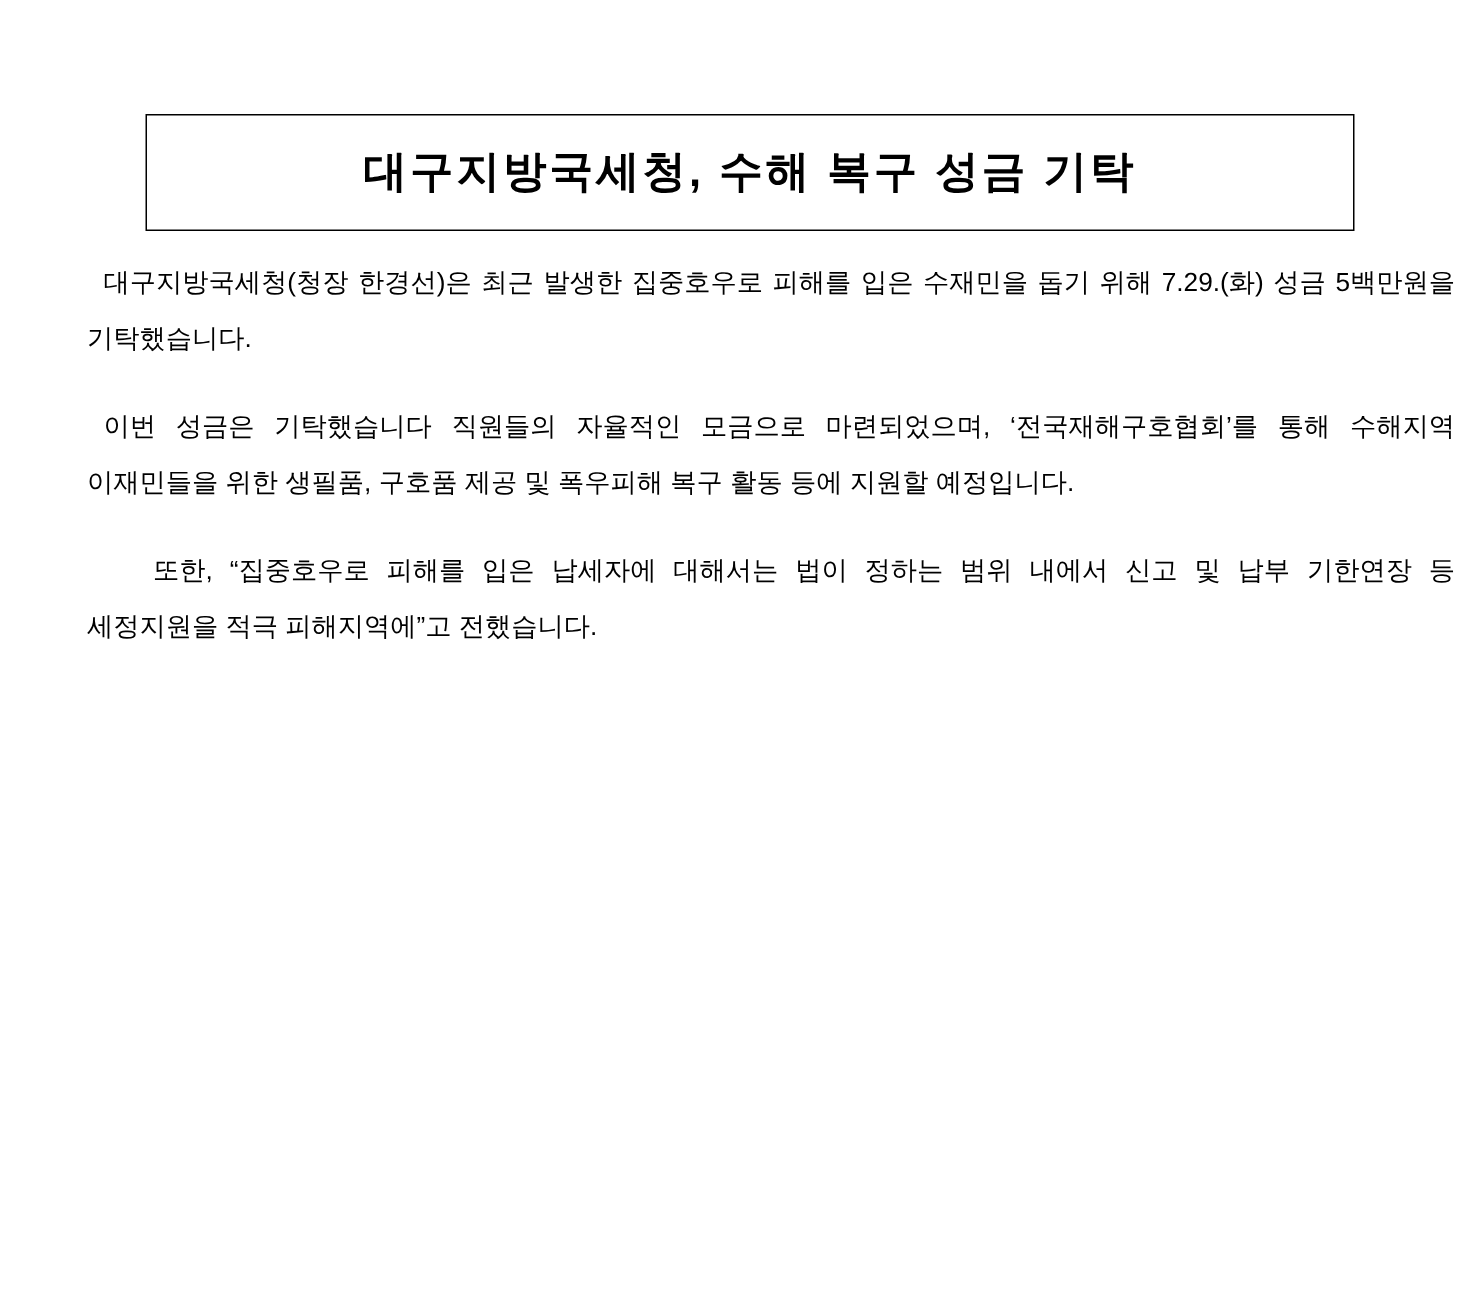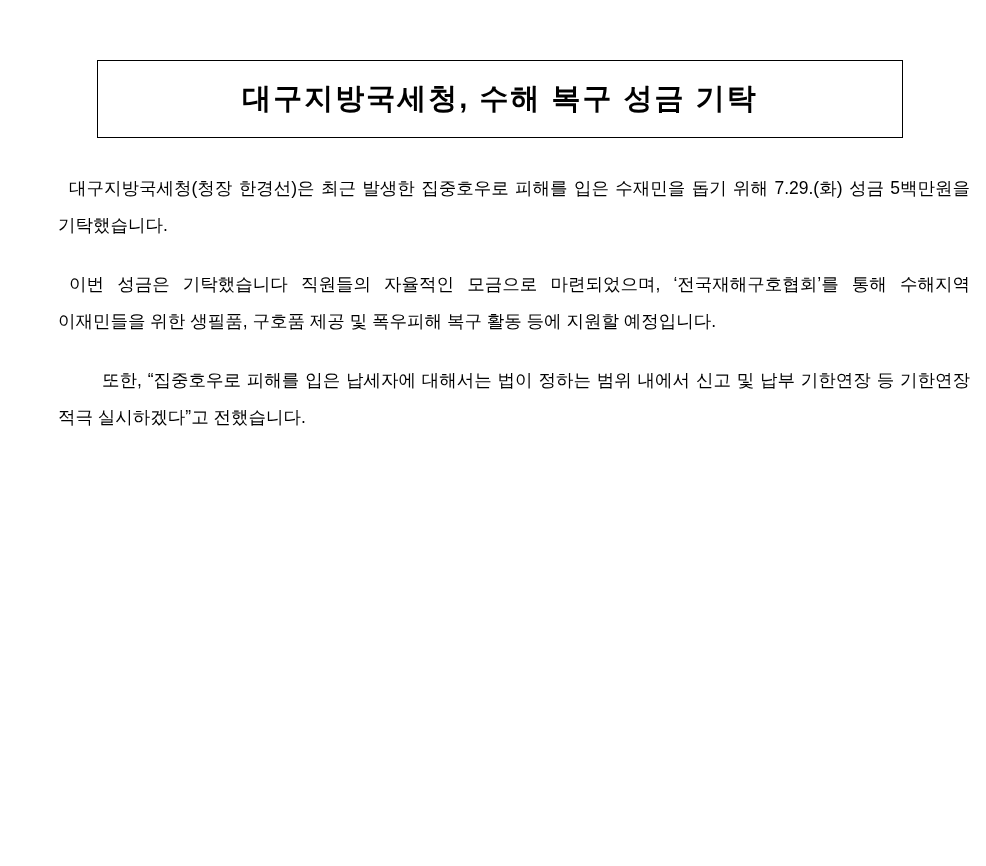--- a/index.html
+++ b/index.html
@@ -12,21 +12,21 @@
     width: 986px;
     height: 866px;
     background: #ffffff;
     font-family: "Liberation Sans", sans-serif;
     color: #000000;
     overflow: hidden;
   }
   .title-box {
     position: absolute;
     left: 97px;
-    top: 60px;
+    top: 76px;
     width: 806px;
     height: 78px;
     border: 1px solid #000000;
     box-sizing: border-box;
     display: flex;
     align-items: center;
     justify-content: center;
   }
   .title-text {
     font-size: 29px;
@@ -63,16 +63,16 @@
 
 <div class="page">
 
   <div class="title-box">
     <div class="title-text">대구지방국세청, 수해 복구 성금 기탁</div>
   </div>
 
   <div class="body-area">
     <p class="para indent1">대구지방국세청(청장 한경선)은 최근 발생한 집중호우로 피해를 입은 수재민을 돕기 위해 7.29.(화) 성금 5백만원을 기탁했습니다.</p>
     <p class="para indent1">이번 성금은 기탁했습니다 직원들의 자율적인 모금으로 마련되었으며, ‘전국재해구호협회’를 통해 수해지역 이재민들을 위한 생필품, 구호품 제공 및 폭우피해 복구 활동 등에 지원할 예정입니다.</p>
-    <p class="para indent2">또한, “집중호우로 피해를 입은 납세자에 대해서는 법이 정하는 범위 내에서 신고 및 납부 기한연장 등 기한연장 적극 실시하겠다”고 전했습니다.</p>
+    <p class="para indent2">또한, “집중호우로 피해를 입은 납세자에 대해서는 법이 정하는 범위 내에서 신고 및 납부 기한연장 등 세정지원을 적극 피해지역에”고 전했습니다.</p>
   </div>
 
 </div>
 
 </body></html>

